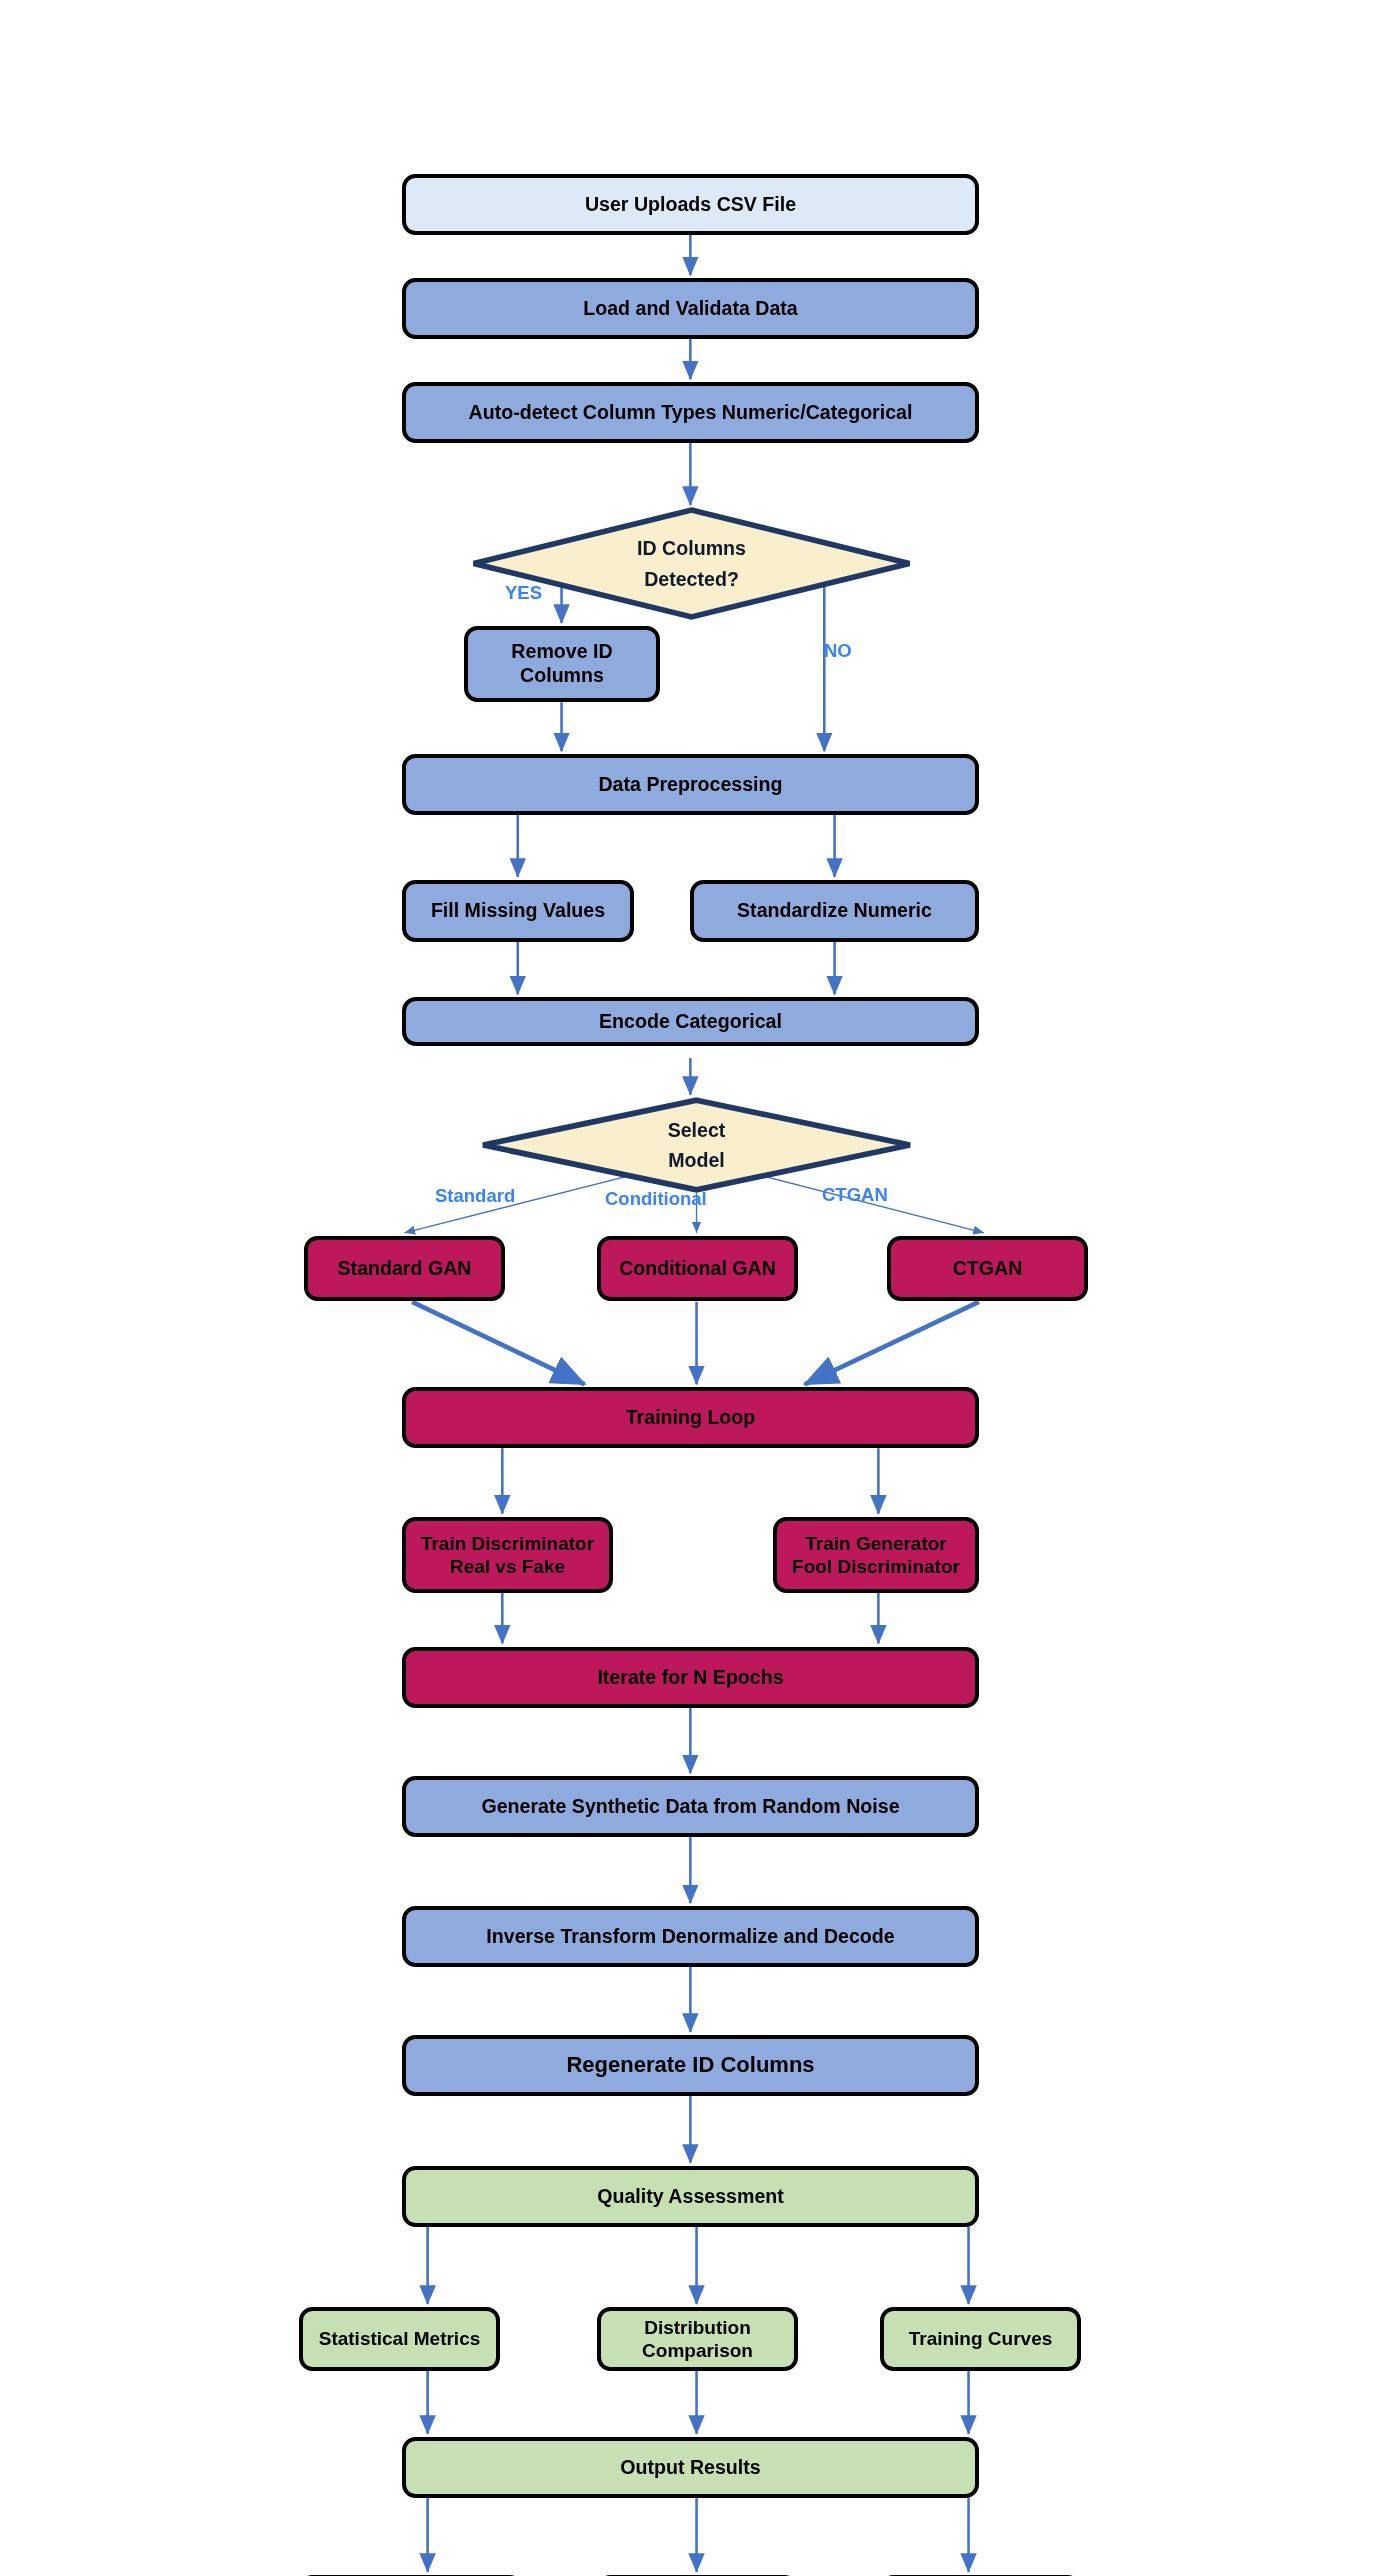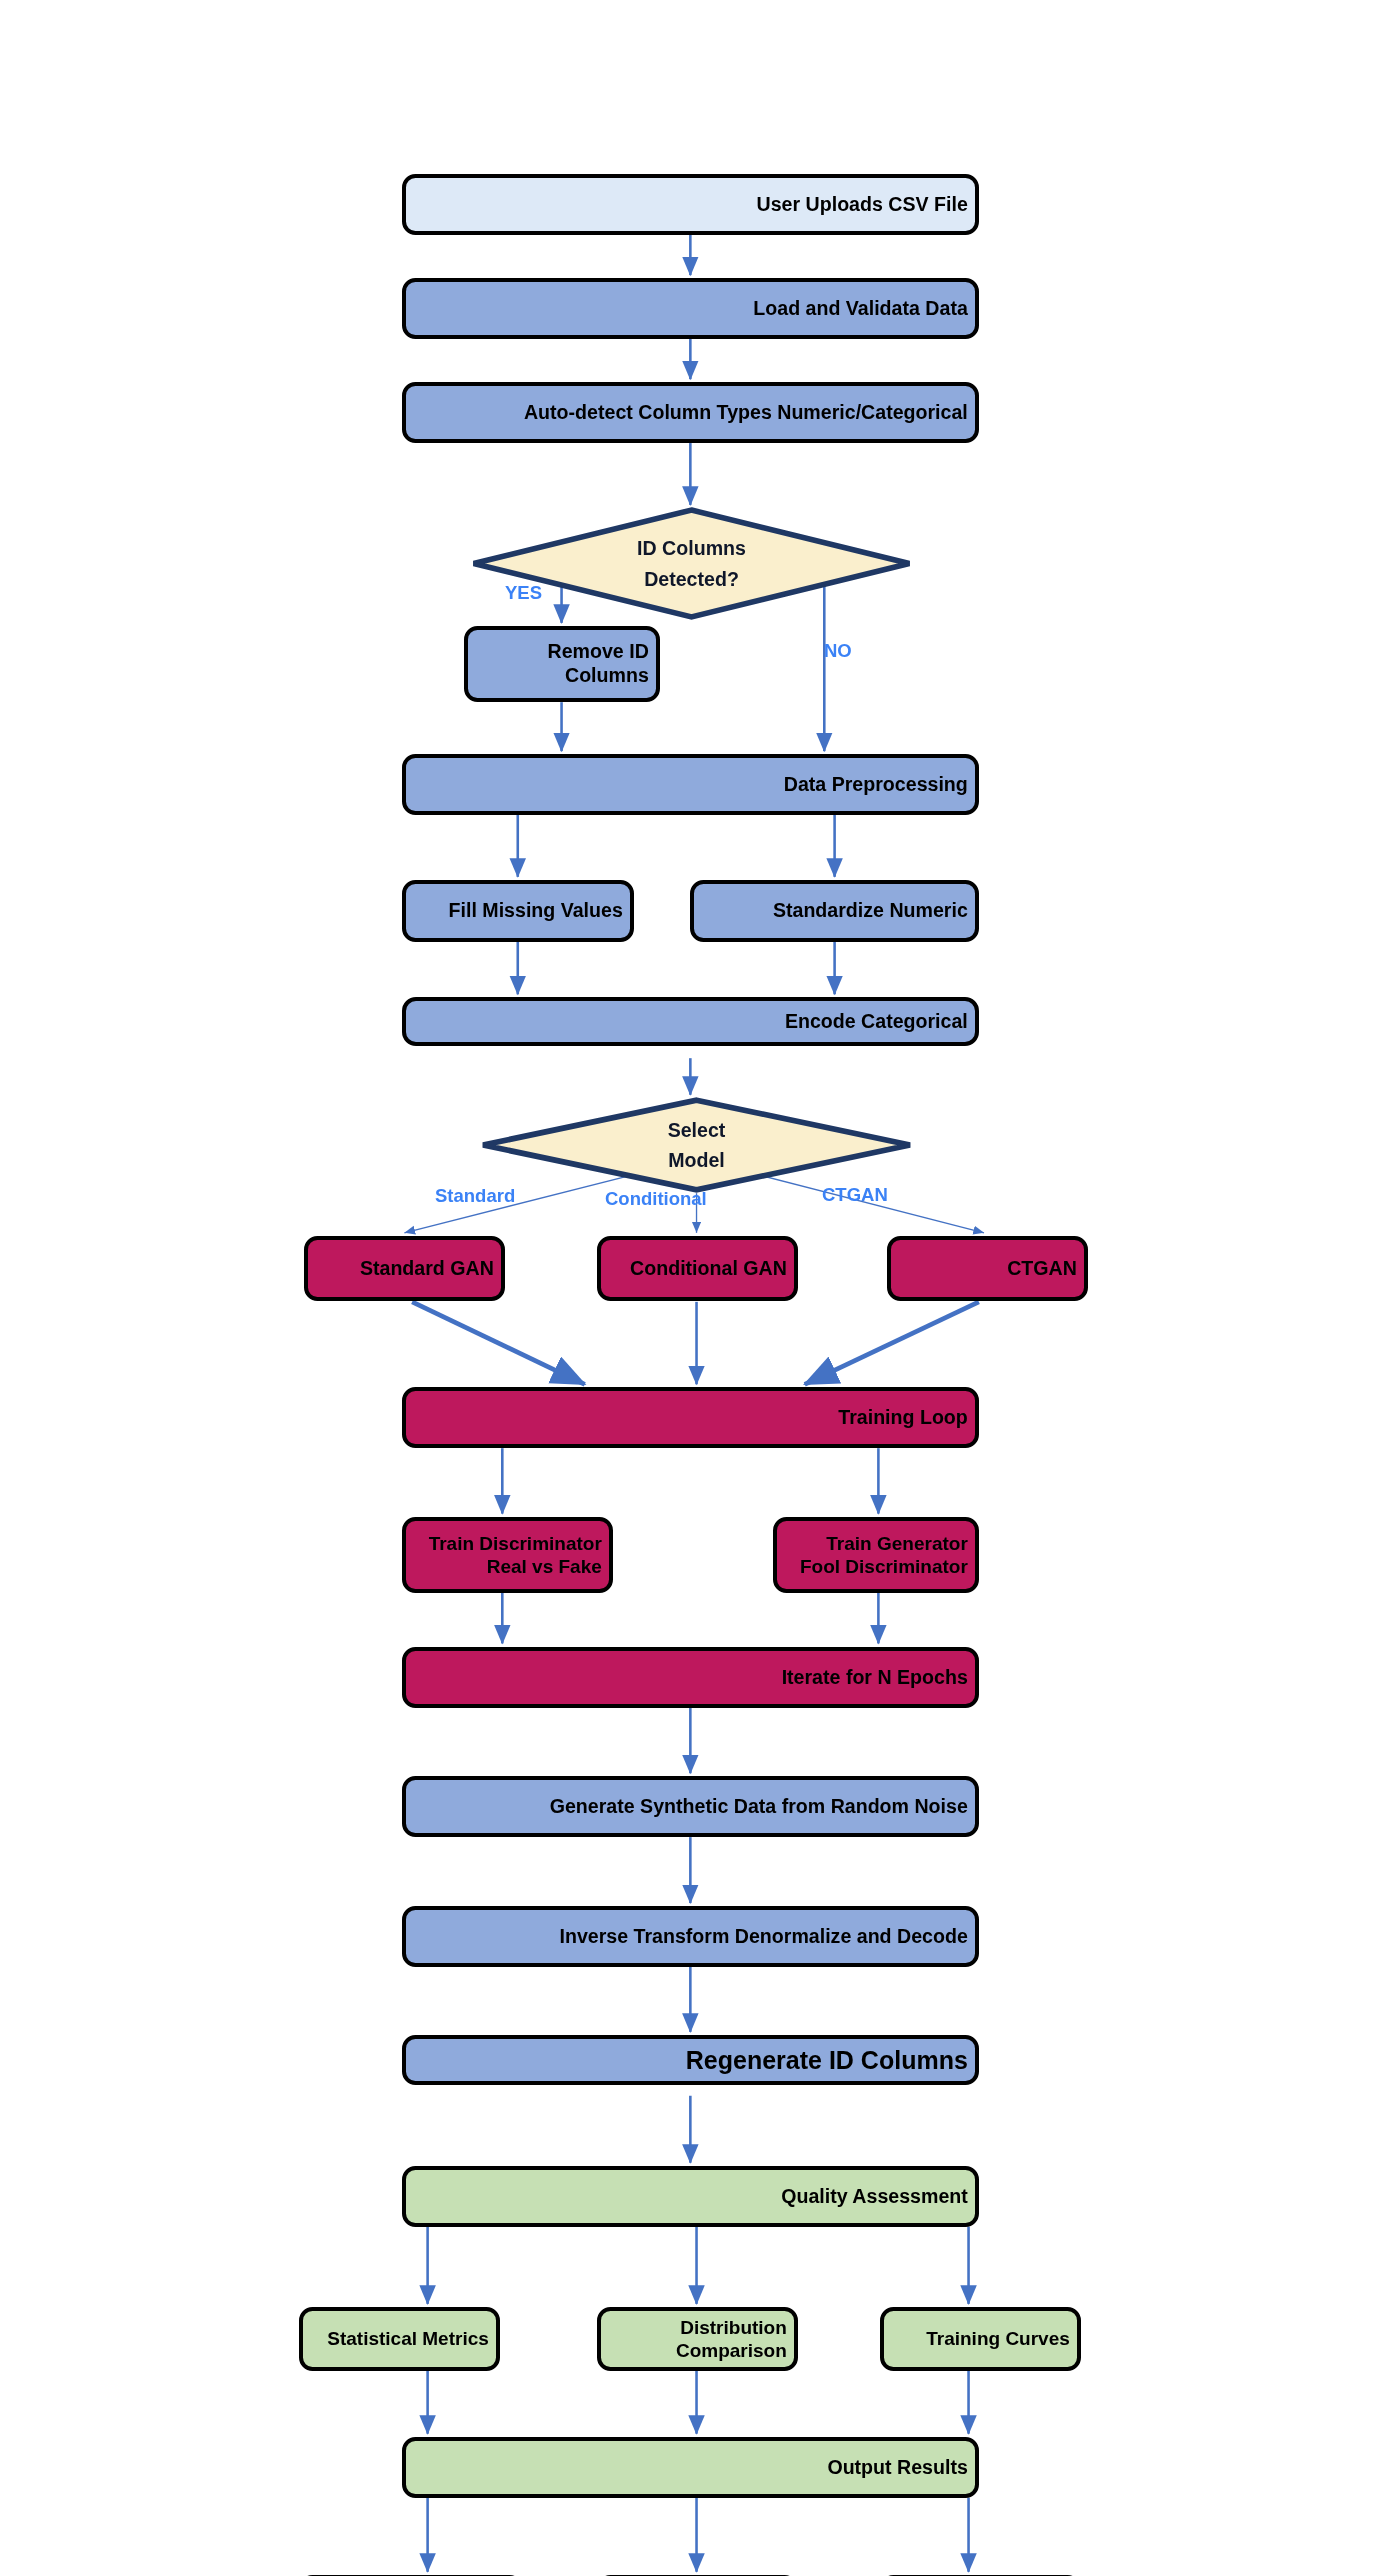--- a/index.html
+++ b/index.html
@@ -36,21 +36,21 @@
     justify-content: center;
     text-align: center;
     border: 4.6px solid #000000;
     border-radius: 13.4px;
     font-weight: bold;
     color: #000000;
     line-height: 1.22;
     padding: 2.1px 7.2px;
     z-index: 3;
   }
-  .node span { display: block; width: 100%; text-align: right; }
+  .node span { display: block; width: 100%; }
 
   .t-input   { background: #DDE9F7; }
   .t-process { background: #8FAADC; }
   .t-model   { background: #be185d; }
   .t-output  { background: #C6E0B4; }
 
   
   .diamond {
     position: absolute;
     z-index: 3;
@@ -176,21 +176,21 @@
       </div>
       <div class="node t-model" style="left: 402px; top: 1647px; width: 577px; height: 61px; font-size: 19.6px;">
         <span>Iterate for N Epochs</span>
       </div>
       <div class="node t-process" style="left: 402px; top: 1776px; width: 577px; height: 61px; font-size: 19.6px;">
         <span>Generate Synthetic Data from Random Noise</span>
       </div>
       <div class="node t-process" style="left: 402px; top: 1906px; width: 577px; height: 61px; font-size: 19.6px;">
         <span>Inverse Transform Denormalize and Decode</span>
       </div>
-      <div class="node t-process" style="left: 402px; top: 2035px; width: 577px; height: 50px; font-size: 25px;">
+      <div class="node t-process" style="left: 402px; top: 2035px; width: 577px; height: 61px; font-size: 22px;">
         <span>Regenerate ID  Columns</span>
       </div>
       <div class="node t-output" style="left: 402px; top: 2166px; width: 577px; height: 61px; font-size: 19.6px;">
         <span>Quality Assessment</span>
       </div>
       <div class="node t-output" style="left: 299px; top: 2307px; width: 201px; height: 64px; font-size: 19px;">
         <span>Statistical Metrics</span>
       </div>
       <div class="node t-output" style="left: 597px; top: 2307px; width: 201px; height: 64px; font-size: 19px;">
         <span>Distribution<br>Comparison</span>

